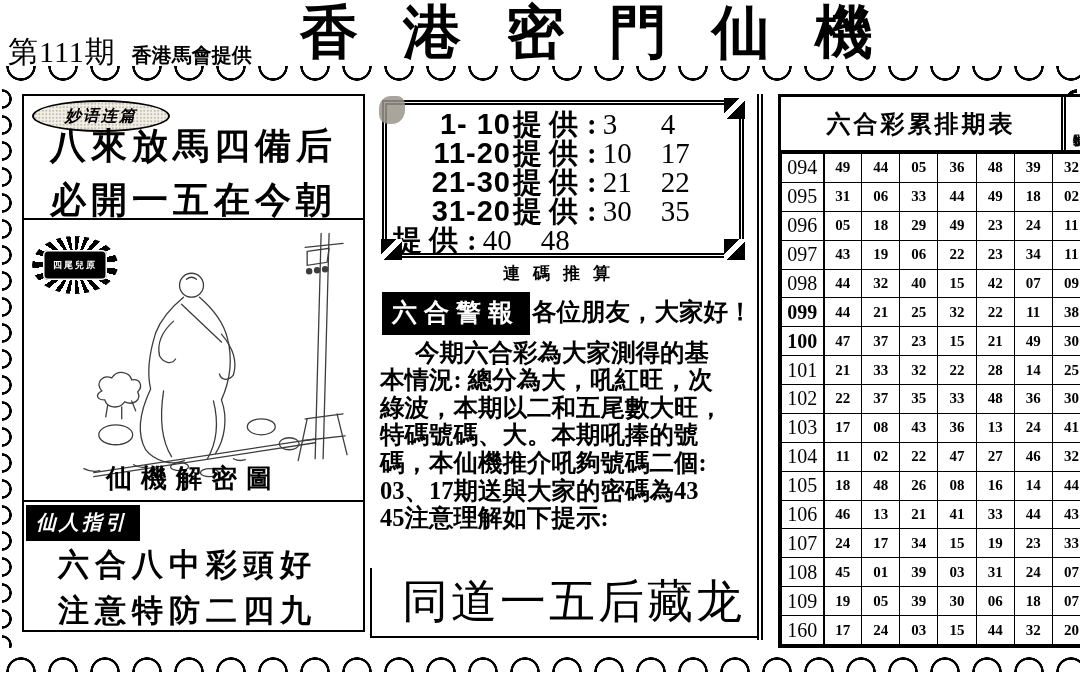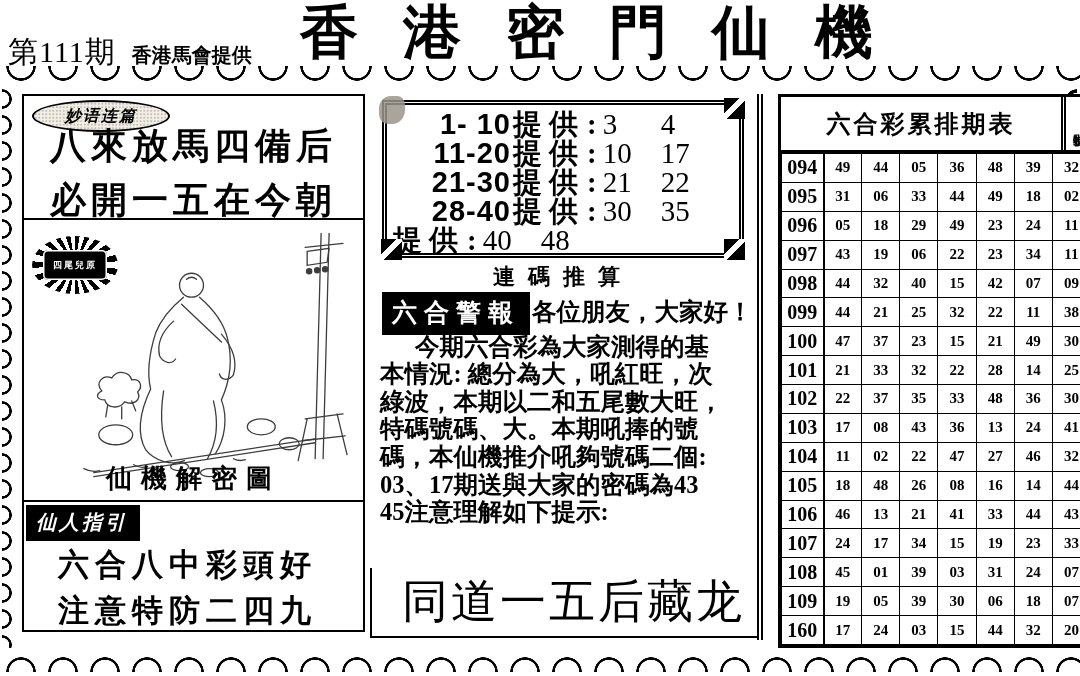--- a/index.html
+++ b/index.html
@@ -72,27 +72,27 @@
   .nb-suffix { font-weight:bold; letter-spacing:7px; margin-left:2px; }
   .nb-colon { font-weight:bold; margin:0 6px 0 2px; }
   .nb-value { min-width:58px; text-align:left; }
   .corner { position:absolute; width:21px; height:21px; background:#000; }
   .corner.white-mark { background:linear-gradient(135deg,#000 38%,#fff 38%,#fff 56%,#000 56%); }
   .corner-tl { left:-8px; top:-9px; width:26px; height:28px; background:#9a958c; border-radius:45% 30% 50% 35%; opacity:.85; }
   .corner-tr { right:-6px; top:-7px; }
   .corner-bl { left:-6px; bottom:-7px; }
   .corner-br { right:-6px; bottom:-7px; }
   .nb-caption { position:absolute; left:14px; top:168px; width:362px; text-align:center;
-    font-size:22px; font-weight:bold; letter-spacing:13px;font-family:Liberation Mono, monospace; }
+    font-size:17px; font-weight:bold; letter-spacing:13px;font-family:Liberation Mono, monospace; }
   .alert-label { position:absolute; left:14px; top:198px; background:#000; color:#fff;
     font-size:25px; font-weight:bold; letter-spacing:7px; padding:4px 10px 6px 10px; }
   .alert-paragraph { position:absolute; left:12px; top:204px; width:376px;
     font-size:24.5px; line-height:27.6px; font-weight:bold; }
   .para-line { white-space:nowrap; }
-  .para-line.l1 { padding-left:152px; margin-bottom:7px; }
+  .para-line.l1 { padding-left:152px; margin-bottom:13px; }
   .para-line.l2 { text-indent:35px; }
   .bottom-box { position:absolute; left:2px; top:474px; width:389px; height:70px;
     border-left:2px solid #000; border-bottom:2px solid #000;
     display:flex; align-items:center; padding-left:30px; }
   .bottom-verse { font-size:46px; letter-spacing:3px; white-space:nowrap; }
   .panel-divider { position:absolute; left:757px; top:94px; width:6px; height:546px;
     border-left:2px solid #000; border-right:2px solid #000; }
 
   
   .table-panel { position:absolute; left:778px; top:94px; width:316px; height:554px;
@@ -100,21 +100,21 @@
   .tbl-header { display:flex; height:56px; border-bottom:3px solid #000; }
   .tbl-title { flex:1; display:flex; align-items:center; justify-content:center;
     font-size:24px; font-weight:bold; letter-spacing:3px; white-space:nowrap; }
   .tbl-special { width:30px; border-left:5px double #000;
     writing-mode:vertical-rl; text-orientation:upright;
     display:flex; align-items:center; justify-content:center;
     font-size:12px; font-weight:bold; letter-spacing:0; }
   .results-table { width:100%; flex:1; border-collapse:collapse; table-layout:fixed; }
   .results-table td { border:1px solid #000; text-align:center; padding:0;
     font-size:15px; font-weight:bold; font-family:"Liberation Serif","DejaVu Serif",serif; }
-  .results-table td.period { width:42px; font-size:20px; font-weight:700; border-right:2px solid #000; }
+  .results-table td.period { width:42px; font-size:20px; font-weight:400; border-right:2px solid #000; }
   .results-table tr.bold-row td { font-weight:900; }
 </style>
 </head>
 <body>
 
 <div class="issue-line">
   <span class="issue">第111期</span><span class="provider">香港馬會提供</span>
 </div>
 <div class="page-title">香港密門仙機</div>
 
@@ -195,21 +195,21 @@
           <span class="nb-value">17</span>
         </div>
         <div class="nb-row">
           <span class="nb-range">21-30</span>
           <span class="nb-suffix">提供</span>
           <span class="nb-colon">:</span>
           <span class="nb-value">21</span>
           <span class="nb-value">22</span>
         </div>
         <div class="nb-row">
-          <span class="nb-range">28-40</span>
+          <span class="nb-range">31-20</span>
           <span class="nb-suffix">提供</span>
           <span class="nb-colon">:</span>
           <span class="nb-value">30</span>
           <span class="nb-value">35</span>
         </div>
         <div class="nb-row">
           <span class="nb-suffix">提供</span>
           <span class="nb-colon">:</span>
           <span class="nb-value">40</span>
           <span class="nb-value">48</span>

